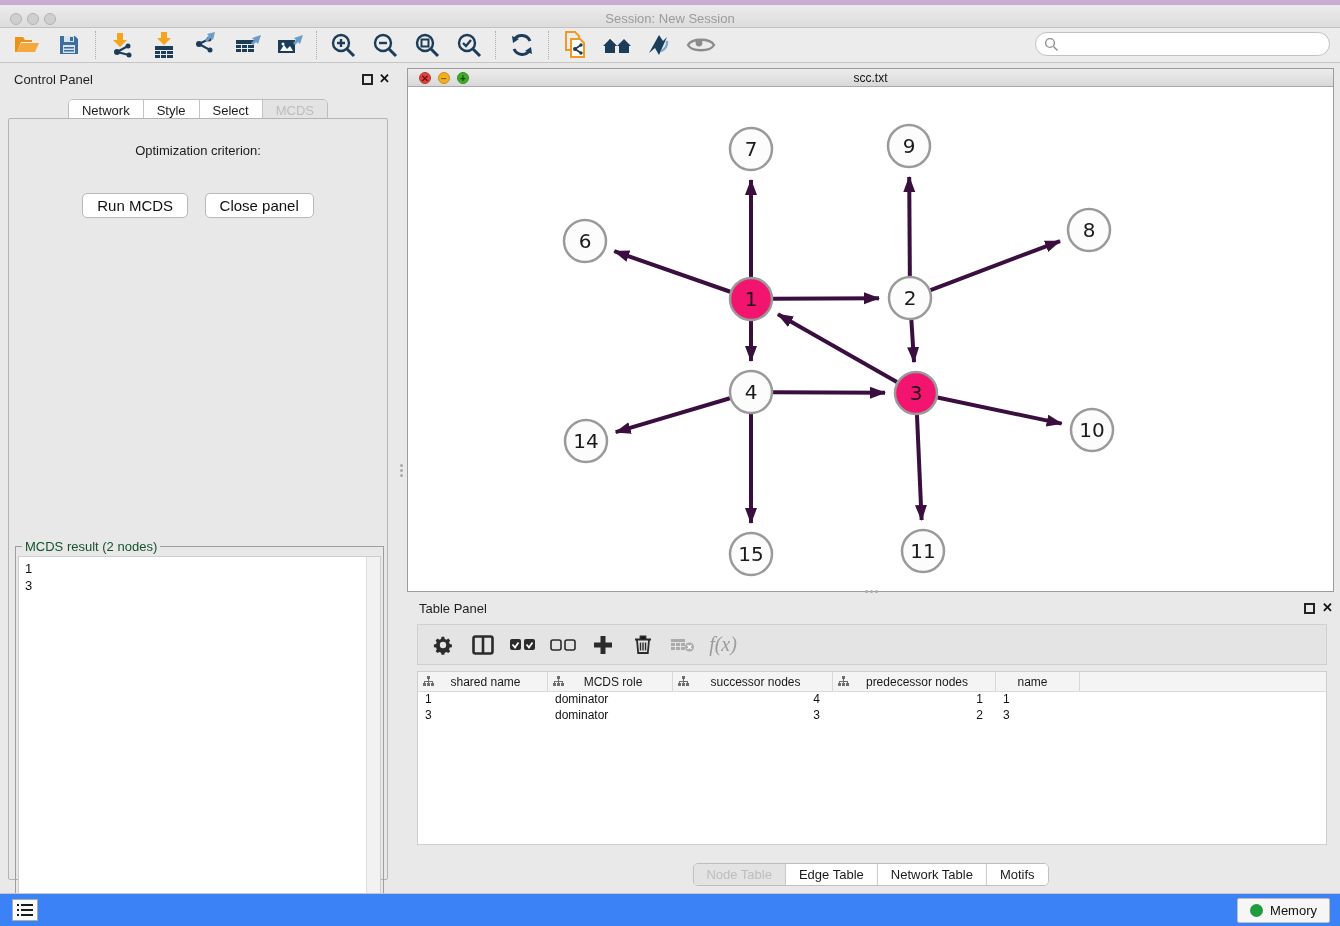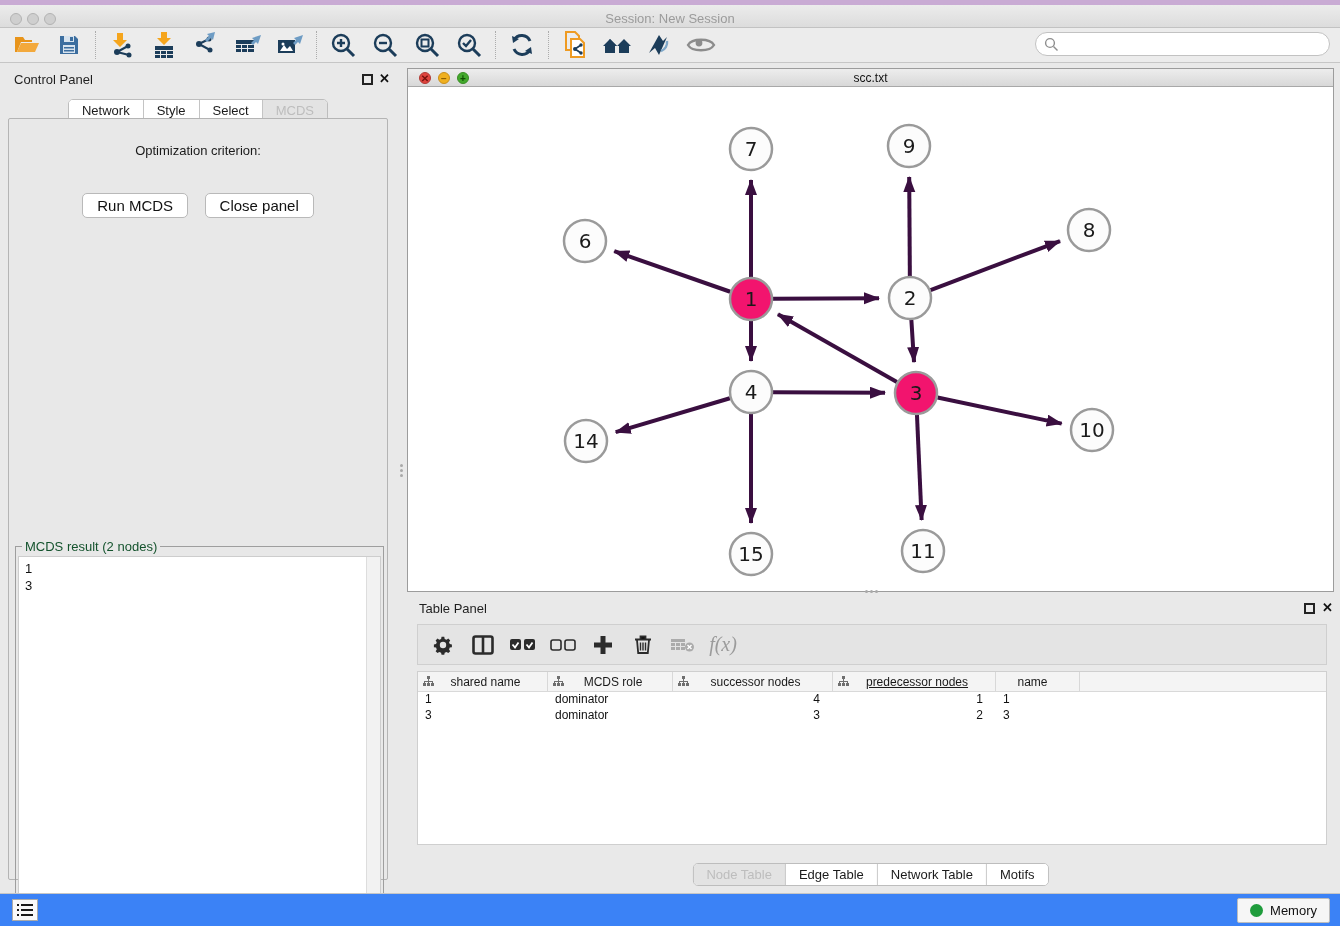--- a/index.html
+++ b/index.html
@@ -474,21 +474,21 @@
               <rect x="0" y="7" width="3" height="3"></rect>
               <rect x="4" y="7" width="3" height="3"></rect>
               <rect x="8" y="7" width="3" height="3"></rect>
               <path d="M5 3h1v3H5z"></path>
               <path d="M1 5h9v1H1z"></path>
               <path d="M1 5h1v2H1zM5 5h1v2H5zM9 5h1v2H9z"></path>
             </g>
           </svg>
           <span class="th-label">successor nodes</span>
         </div>
-        <div class="th" style="width: 163px; text-decoration: underline;">
+        <div class="th" style="width: 163px;">
           <svg class="hier" width="11" height="11" viewBox="0 0 11 11">
             <g fill="#6E6E6E">
               <rect x="4" y="0" width="3" height="3"></rect>
               <rect x="0" y="7" width="3" height="3"></rect>
               <rect x="4" y="7" width="3" height="3"></rect>
               <rect x="8" y="7" width="3" height="3"></rect>
               <path d="M5 3h1v3H5z"></path>
               <path d="M1 5h9v1H1z"></path>
               <path d="M1 5h1v2H1zM5 5h1v2H5zM9 5h1v2H9z"></path>
             </g>

